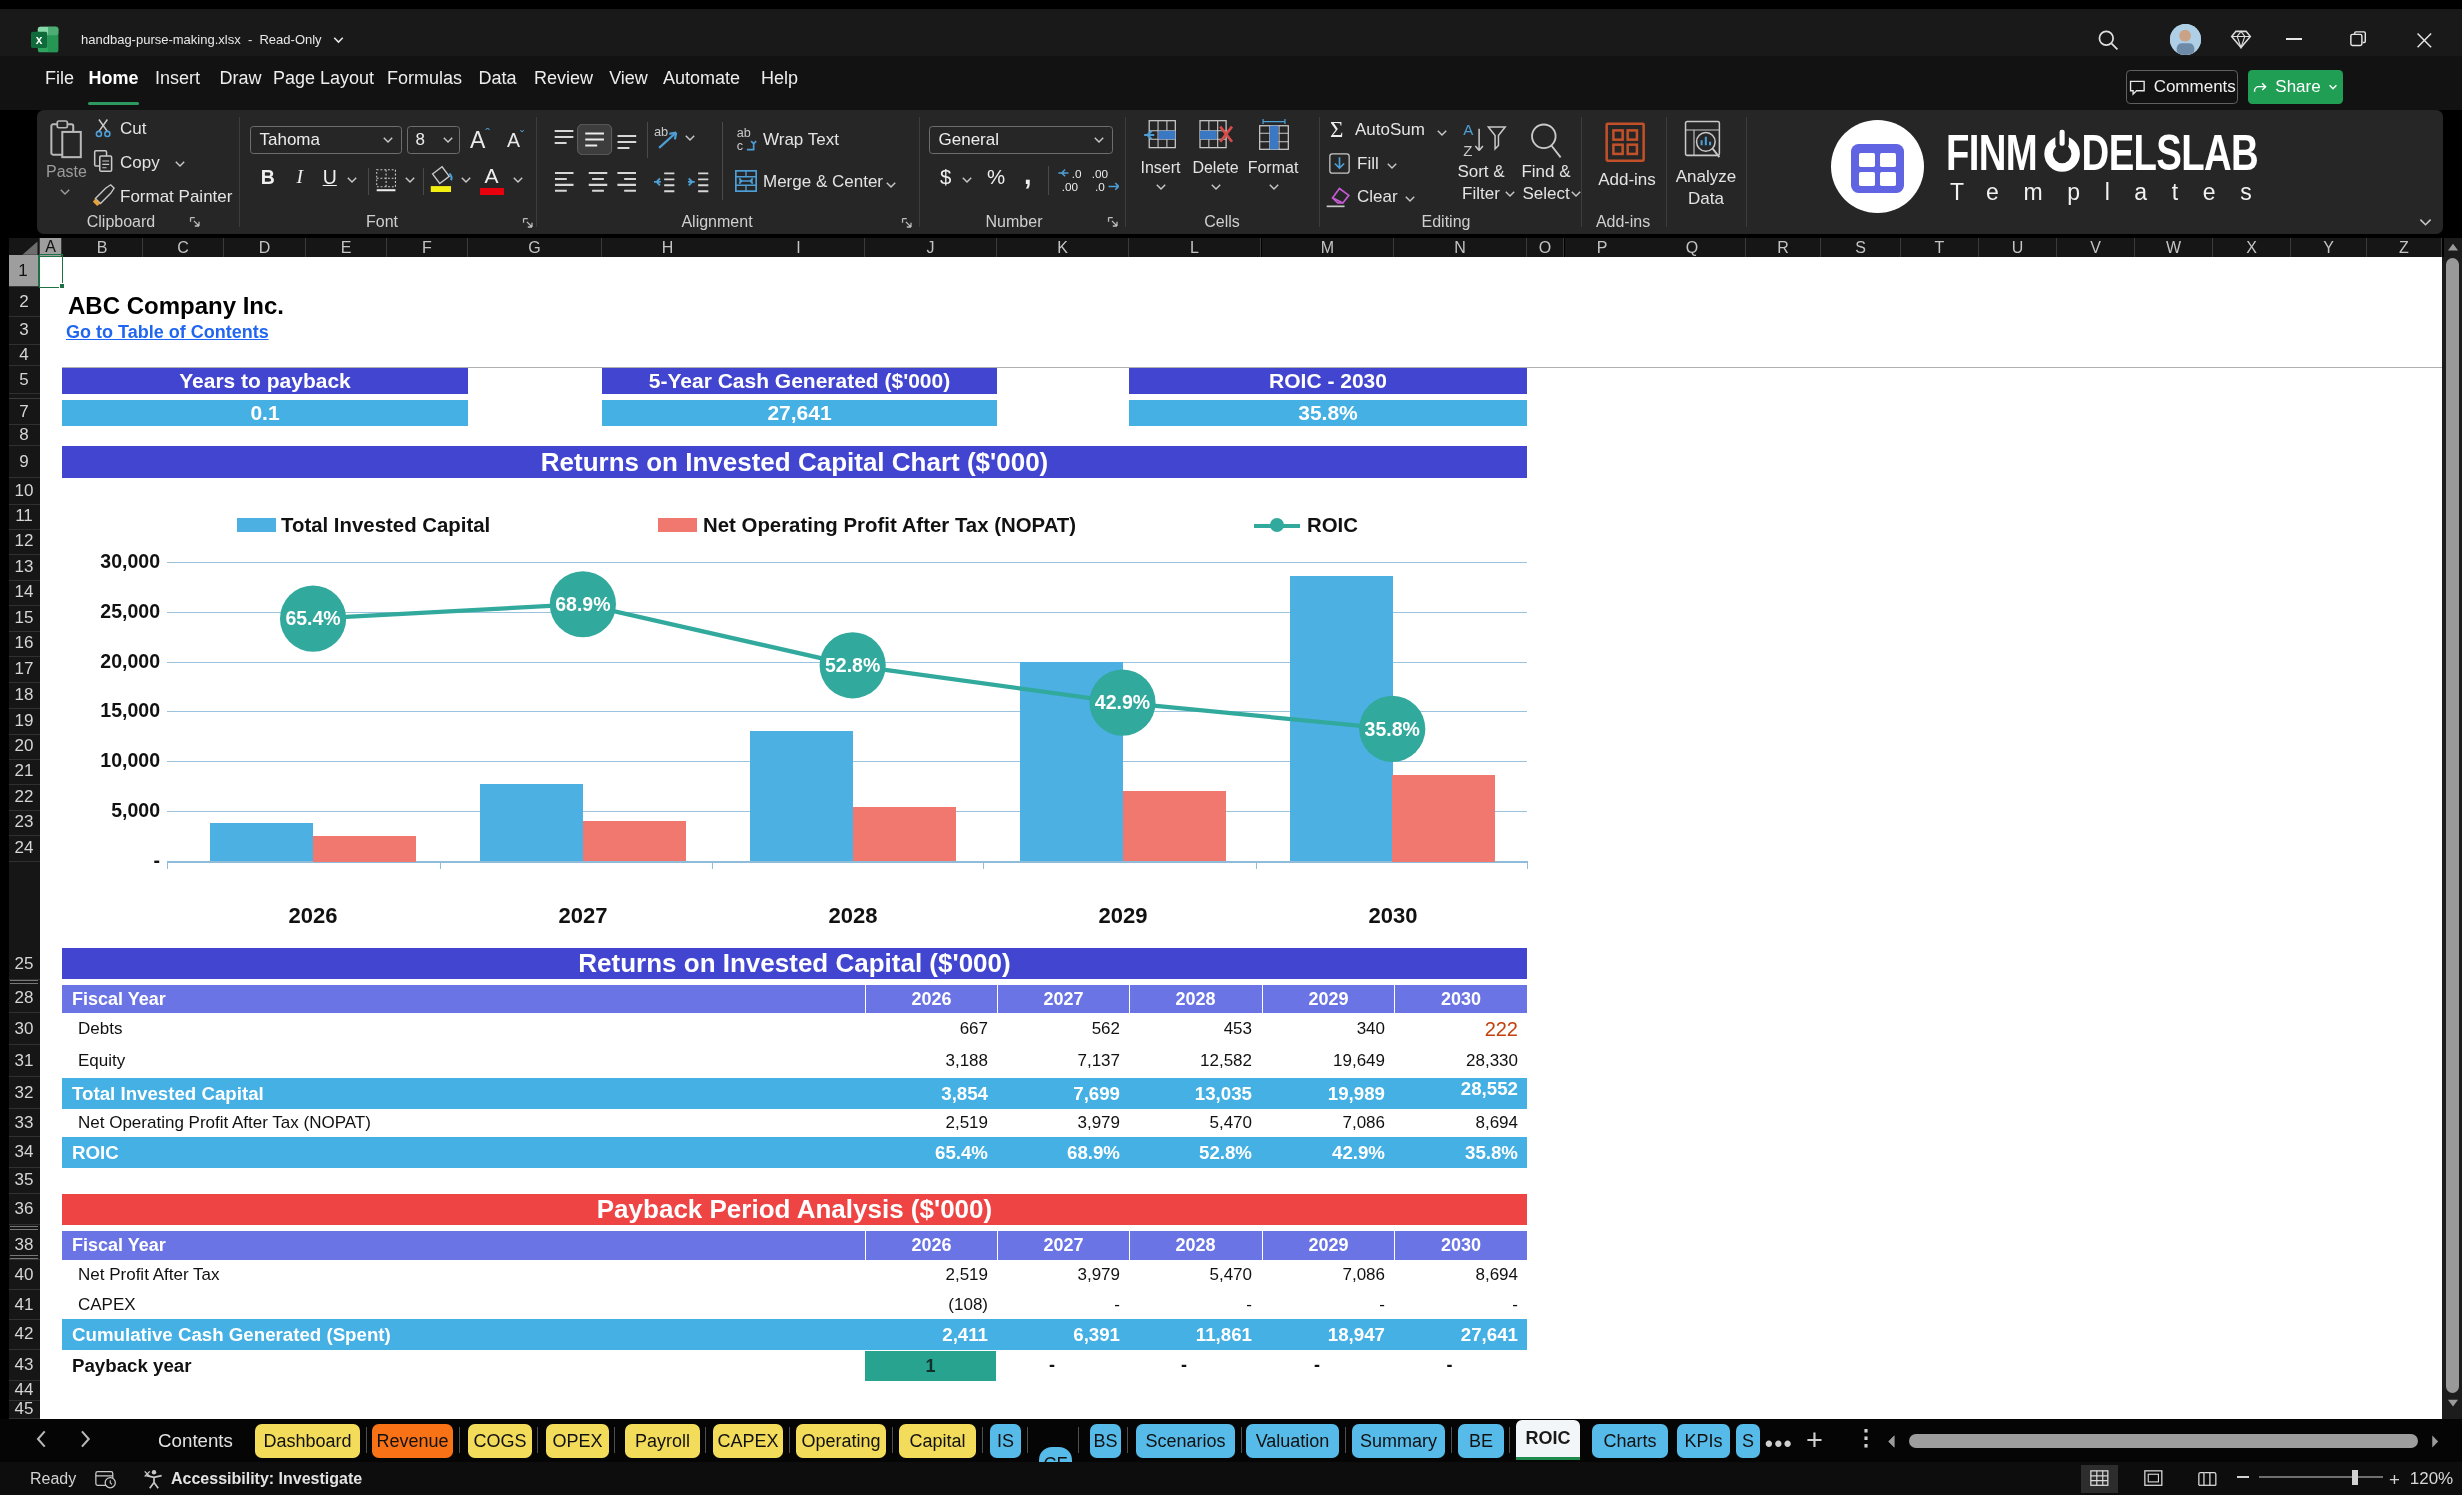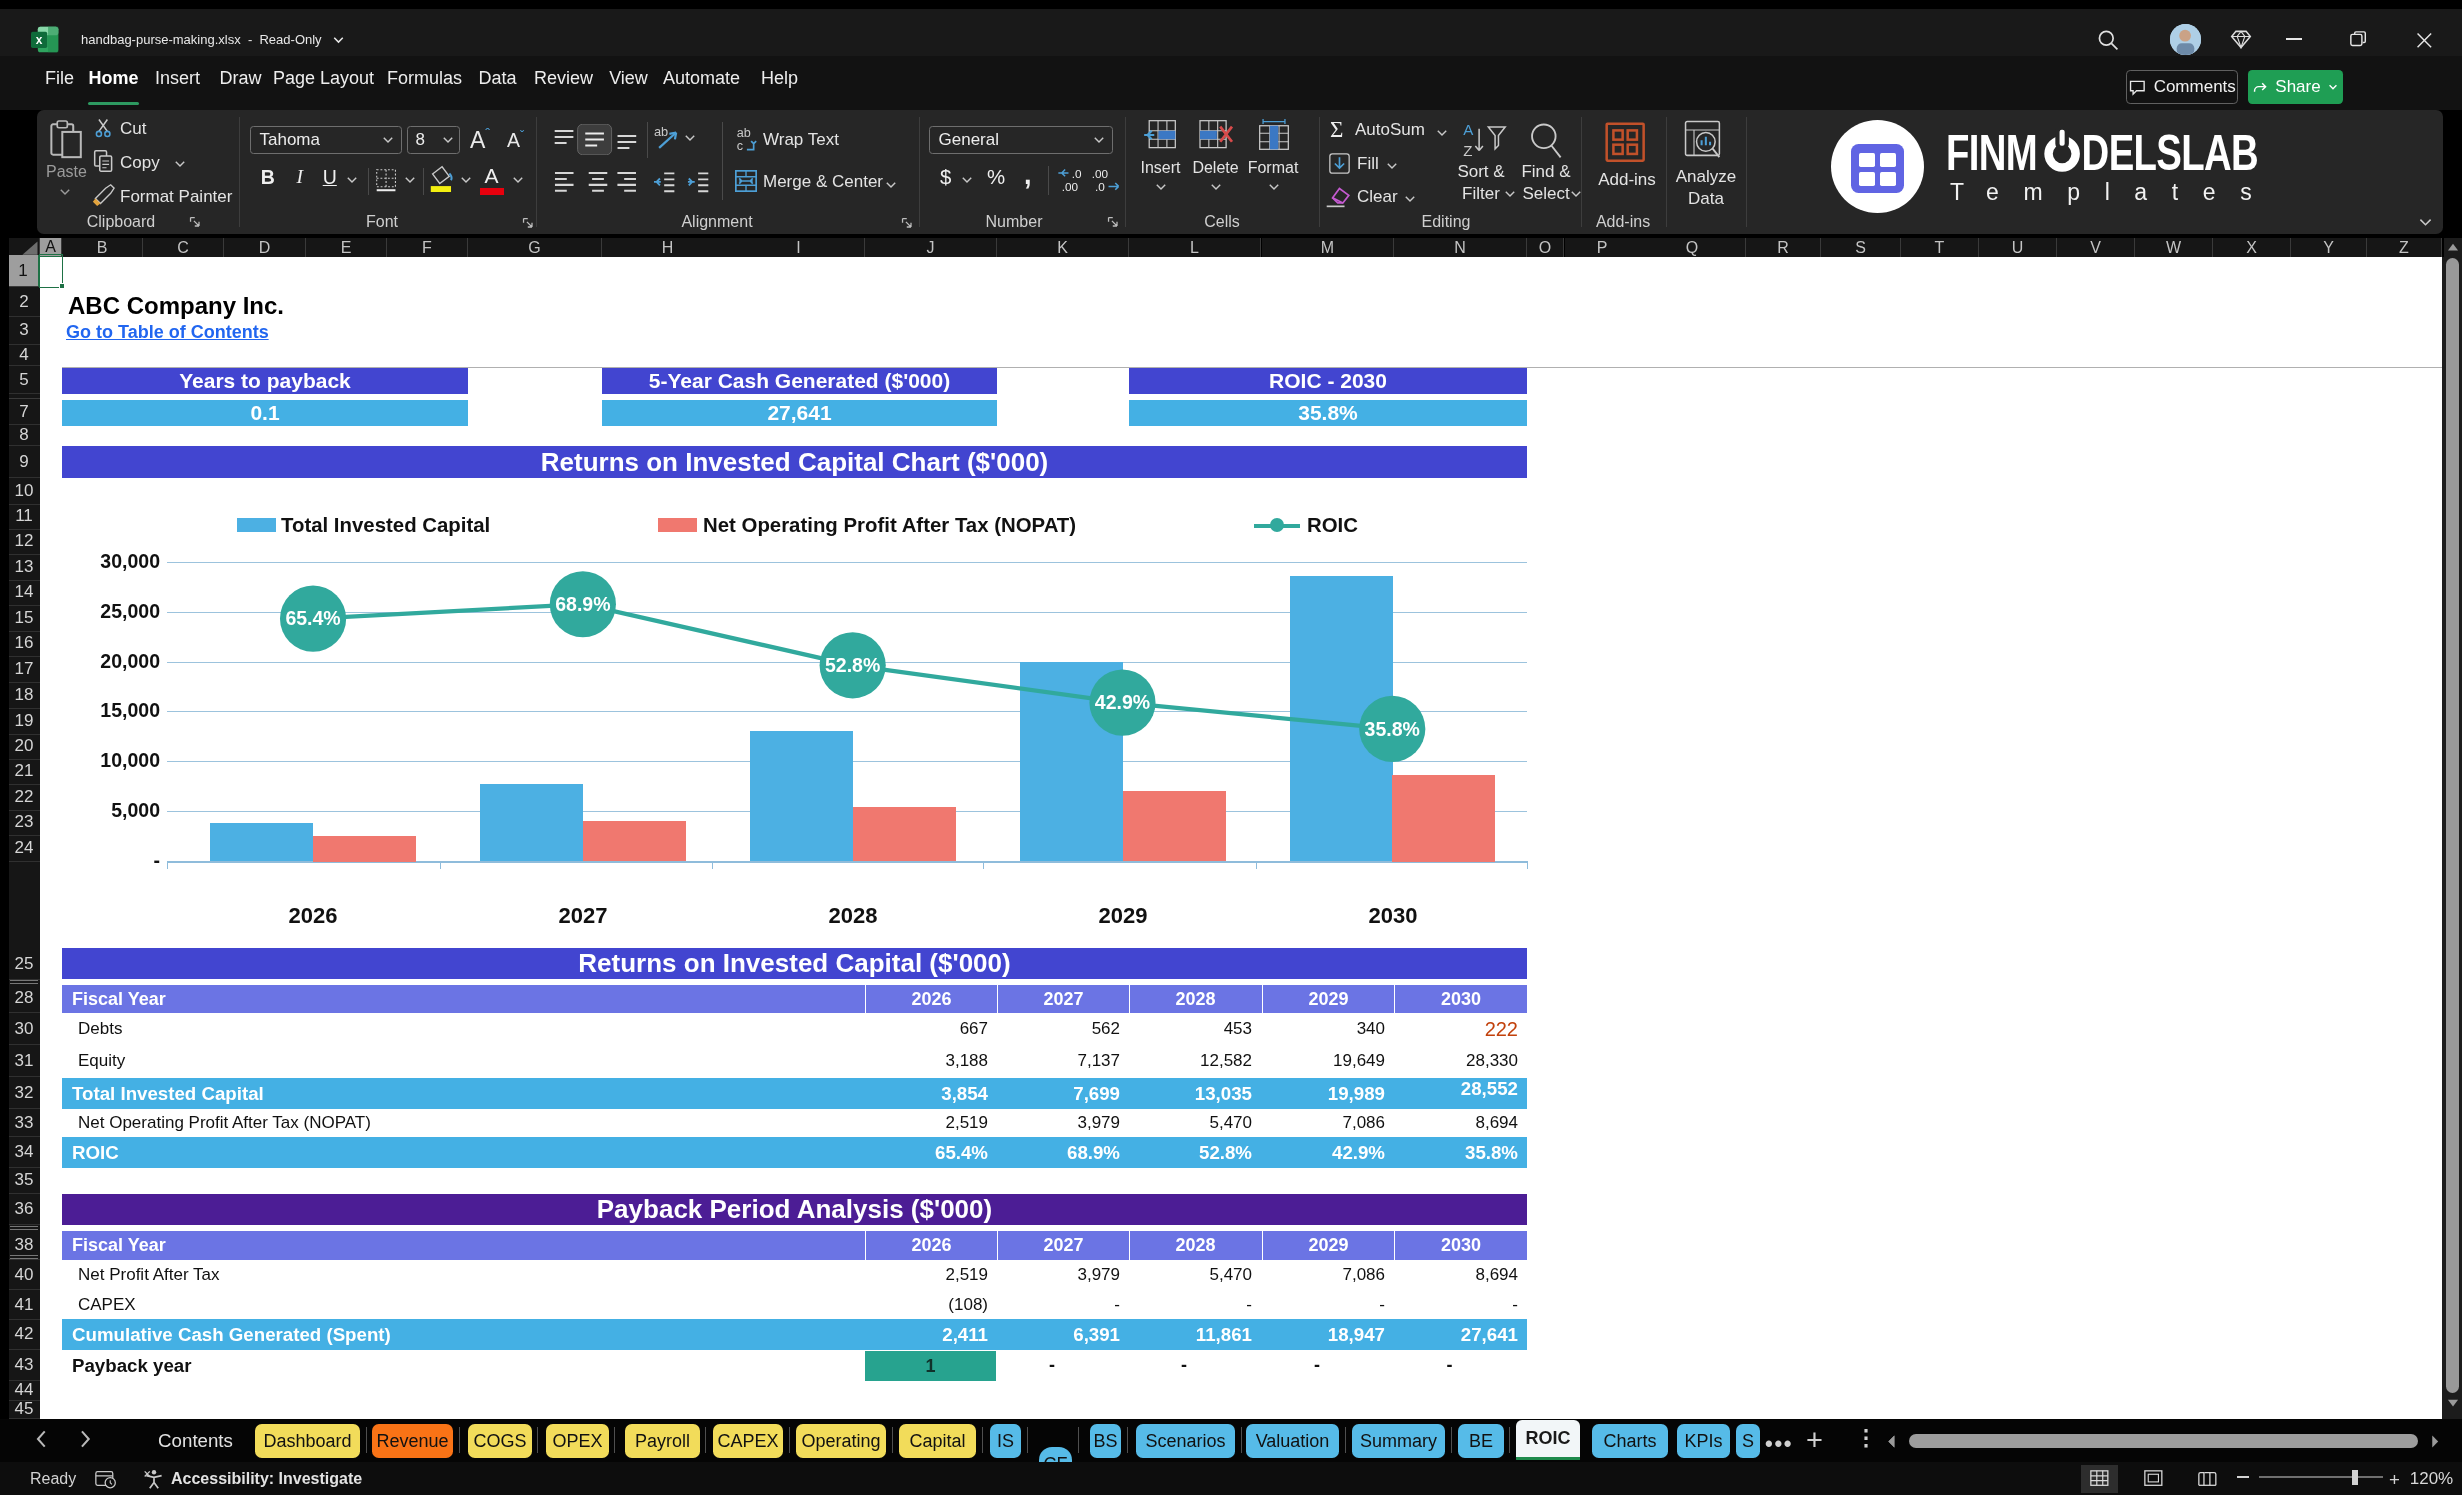--- a/index.html
+++ b/index.html
@@ -652,21 +652,21 @@
   <div class="abs" style="left:1129px;top:1109px;width:123px;height:28px;display:flex;align-items:center;justify-content:flex-end;color:#111;font-size:17px;font-weight:normal;">5,470</div>
   <div class="abs" style="left:1262px;top:1109px;width:123px;height:28px;display:flex;align-items:center;justify-content:flex-end;color:#111;font-size:17px;font-weight:normal;">7,086</div>
   <div class="abs" style="left:1394px;top:1109px;width:124px;height:28px;display:flex;align-items:center;justify-content:flex-end;color:#111;font-size:17px;font-weight:normal;">8,694</div>
   <div class="abs" style="left:62px;top:1137px;width:1465px;height:31px;background:#44b0e4;"></div>
   <div class="abs" style="left:72px;top:1137px;height:31px;display:flex;align-items:center;color:#fff;font-size:18.7px;font-weight:bold;white-space:nowrap;">ROIC</div>
   <div class="abs" style="left:865px;top:1137px;width:123px;height:31px;display:flex;align-items:center;justify-content:flex-end;color:#fff;font-size:18.7px;font-weight:bold;">65.4%</div>
   <div class="abs" style="left:997px;top:1137px;width:123px;height:31px;display:flex;align-items:center;justify-content:flex-end;color:#fff;font-size:18.7px;font-weight:bold;">68.9%</div>
   <div class="abs" style="left:1129px;top:1137px;width:123px;height:31px;display:flex;align-items:center;justify-content:flex-end;color:#fff;font-size:18.7px;font-weight:bold;">52.8%</div>
   <div class="abs" style="left:1262px;top:1137px;width:123px;height:31px;display:flex;align-items:center;justify-content:flex-end;color:#fff;font-size:18.7px;font-weight:bold;">42.9%</div>
   <div class="abs" style="left:1394px;top:1137px;width:124px;height:31px;display:flex;align-items:center;justify-content:flex-end;color:#fff;font-size:18.7px;font-weight:bold;">35.8%</div>
-  <div class="abs flexc" style="left:62px;top:1194px;width:1465px;height:31px;background:#4c1d95;color:#fff;font-size:26px;font-weight:bold;">Payback Period Analysis ($'000)</div>
+  <div class="abs flexc" style="left:62px;top:1194px;width:1465px;height:31px;background:#ef4444;color:#fff;font-size:26px;font-weight:bold;">Payback Period Analysis ($'000)</div>
   <div class="abs" style="left:62px;top:1231px;width:1465px;height:29px;background:#6b74e4;"></div>
   <div class="abs" style="left:72px;top:1231px;height:29px;display:flex;align-items:center;color:#fff;font-size:18px;font-weight:bold;">Fiscal Year</div>
   <div class="abs flexc" style="left:865px;top:1231px;width:132px;height:29px;color:#fff;font-size:18px;font-weight:bold;border-left:1.7px solid #fff;">2026</div>
   <div class="abs flexc" style="left:997px;top:1231px;width:132px;height:29px;color:#fff;font-size:18px;font-weight:bold;border-left:1.7px solid #fff;">2027</div>
   <div class="abs flexc" style="left:1129px;top:1231px;width:132px;height:29px;color:#fff;font-size:18px;font-weight:bold;border-left:1.7px solid #fff;">2028</div>
   <div class="abs flexc" style="left:1262px;top:1231px;width:132px;height:29px;color:#fff;font-size:18px;font-weight:bold;border-left:1.7px solid #fff;">2029</div>
   <div class="abs flexc" style="left:1394px;top:1231px;width:133px;height:29px;color:#fff;font-size:18px;font-weight:bold;border-left:1.7px solid #fff;">2030</div>
   <div class="abs" style="left:78px;top:1260px;height:30px;display:flex;align-items:center;color:#111;font-size:17px;font-weight:normal;white-space:nowrap;">Net Profit After Tax</div>
   <div class="abs" style="left:865px;top:1260px;width:123px;height:30px;display:flex;align-items:center;justify-content:flex-end;color:#111;font-size:17px;font-weight:normal;">2,519</div>
   <div class="abs" style="left:997px;top:1260px;width:123px;height:30px;display:flex;align-items:center;justify-content:flex-end;color:#111;font-size:17px;font-weight:normal;">3,979</div>

